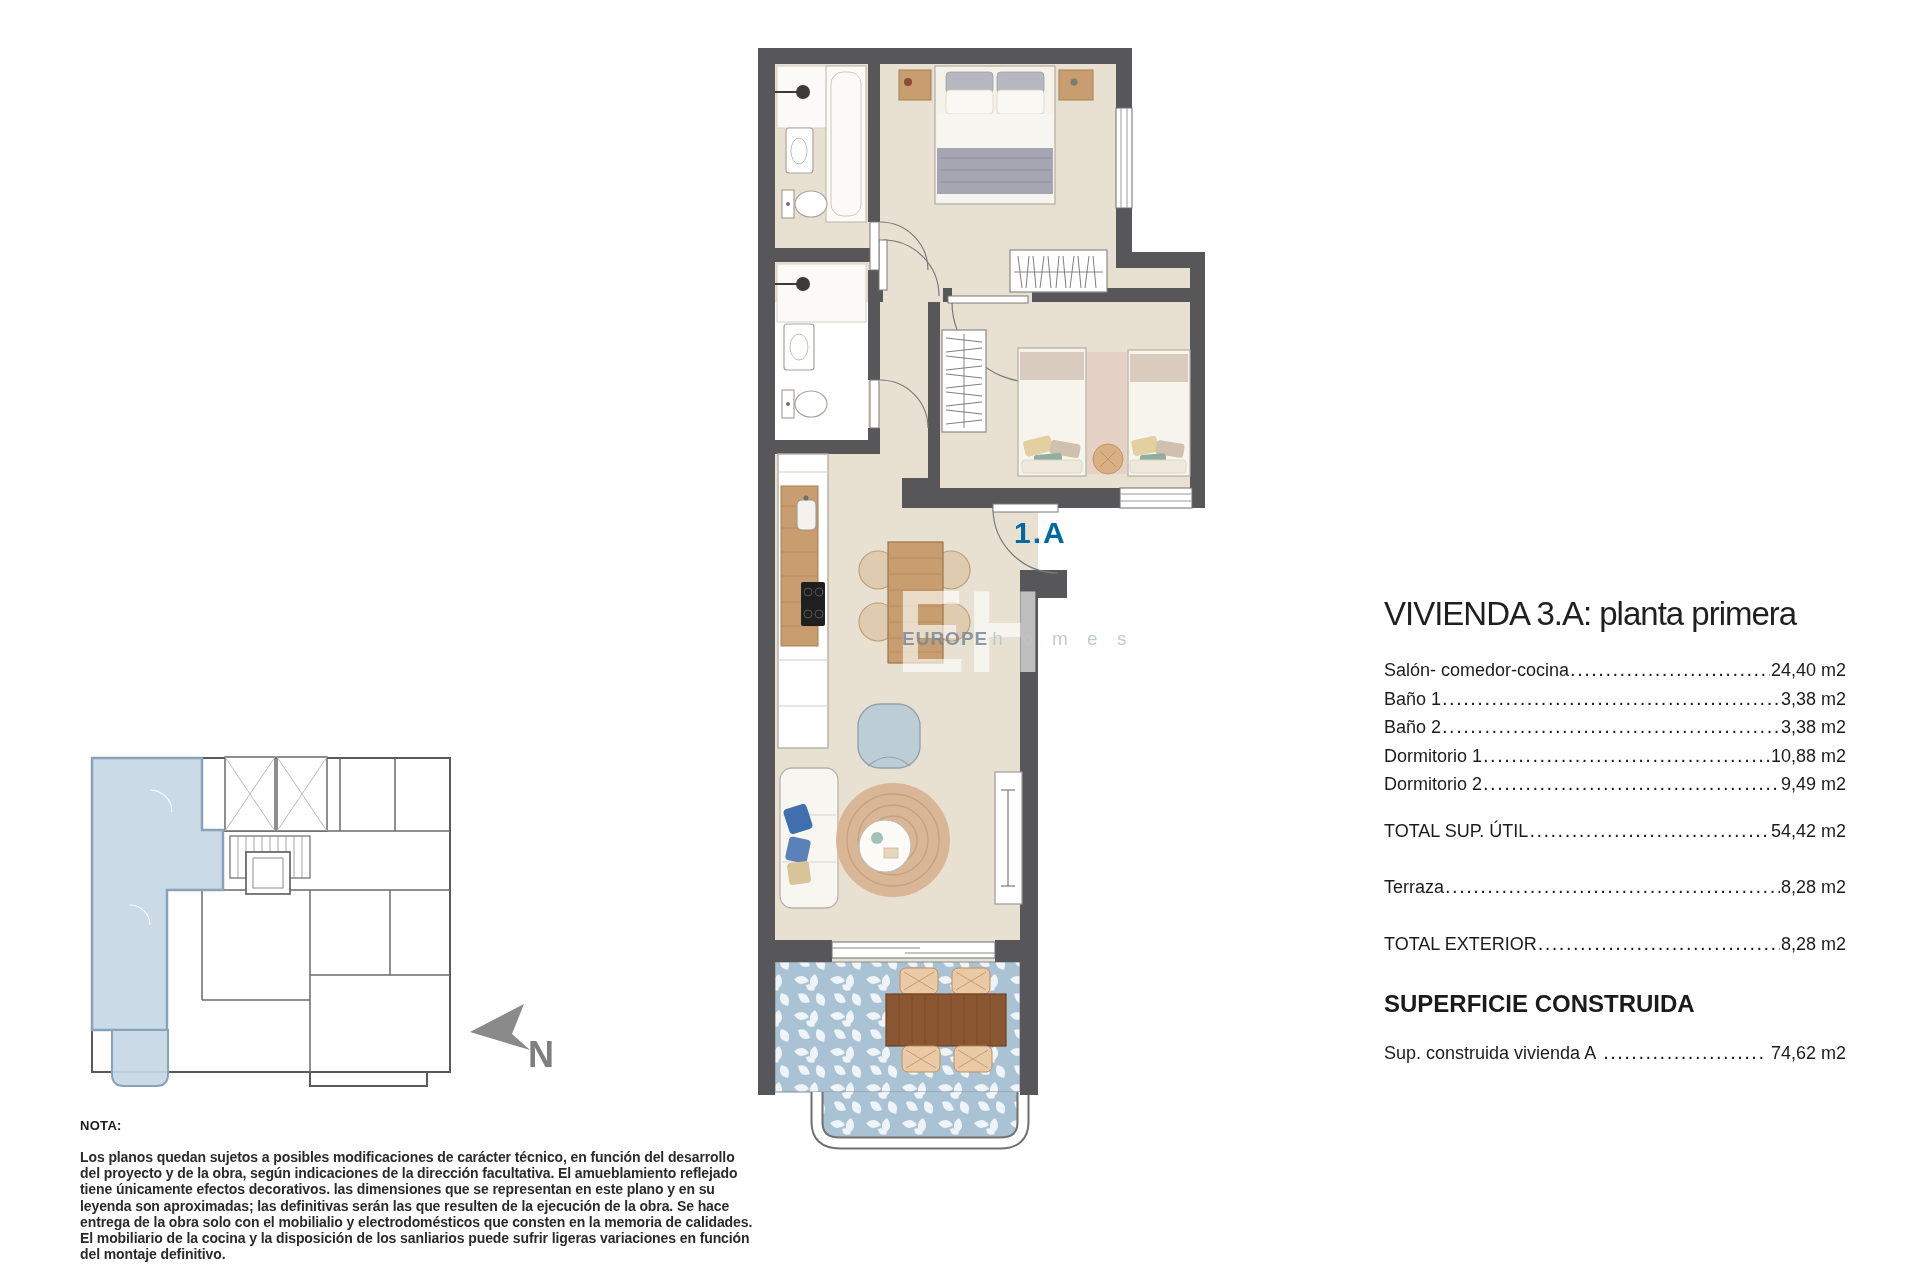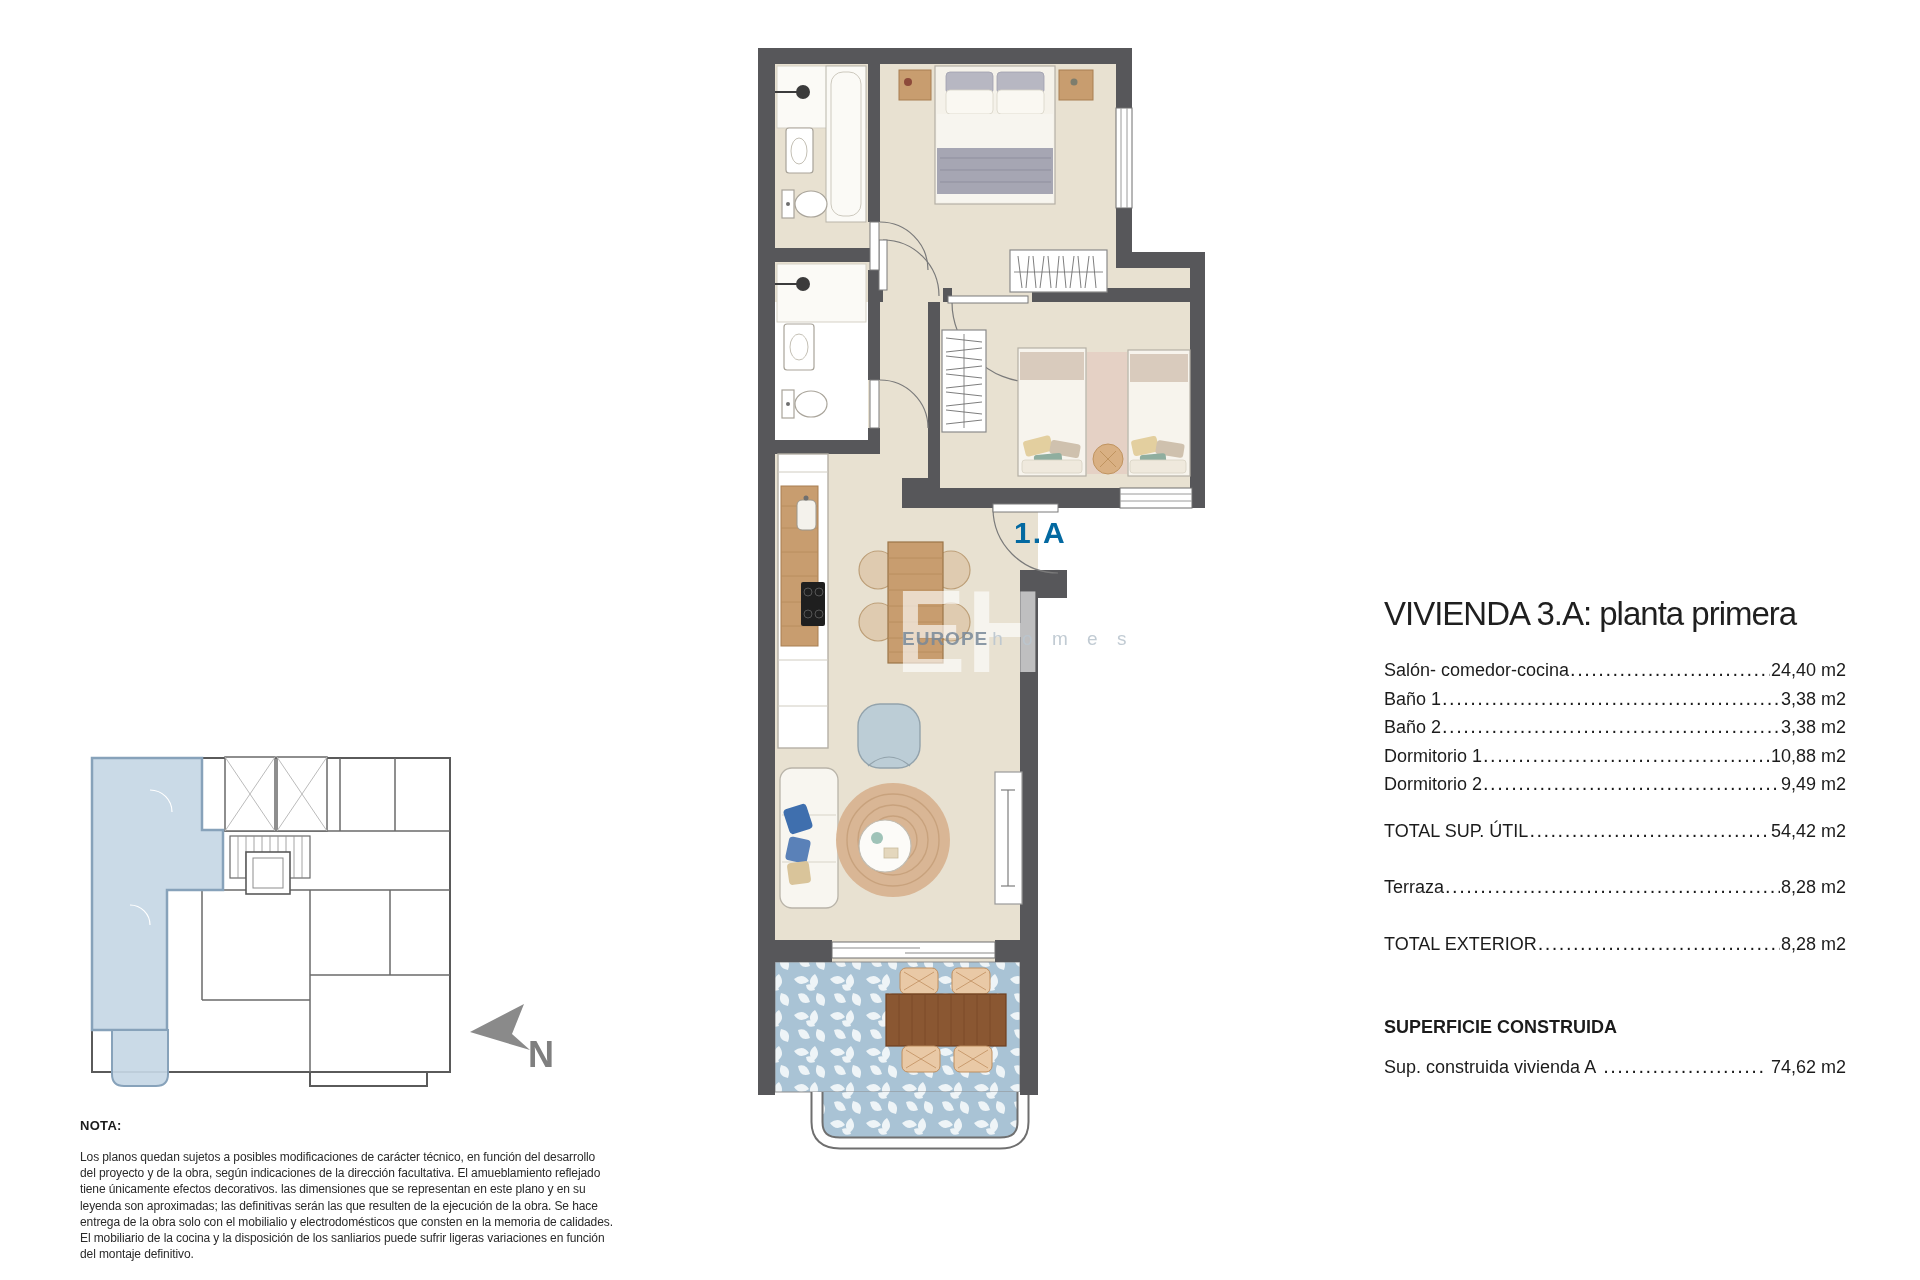--- a/index.html
+++ b/index.html
@@ -5,34 +5,34 @@
   html,body{margin:0;padding:0;background:#ffffff;}
   #page{position:relative;width:1920px;height:1280px;background:#ffffff;overflow:hidden;
         font-family:"Liberation Sans",sans-serif;color:#1b1b1b;}
   svg{position:absolute;display:block;}
   .abs{position:absolute;}
 
   
   #panel{position:absolute;left:1384px;top:594px;width:462px;}
   #panel .title{font-size:33px;letter-spacing:-1px;line-height:40px;white-space:nowrap;color:#1f1f1f;}
   #panel .hdr{font-weight:700;font-size:23px;line-height:27px;margin-top:10px;}
-  #panel .hdr2{font-weight:700;font-size:18px;line-height:27px;margin-top:56px;}
+  #panel .hdr2{font-weight:700;font-size:24px;line-height:27px;margin-top:32px;}
   .rows{margin-top:22px;}
   .arow{display:flex;align-items:baseline;font-size:18px;line-height:27.5px;white-space:nowrap;}
   .arow .lbl{flex:none;}
   .arow .dots{flex:1 1 auto;overflow:hidden;margin:0 1px;}
   .arow .dots::after{content:"......................................................................................................";letter-spacing:1.5px;font-size:20px;}
   .arow .val{flex:none;}
-  .mt18{margin-top:18px;} .mt28{margin-top:28px;} .mt30{margin-top:12px;gap:6px;}
+  .mt18{margin-top:18px;} .mt28{margin-top:28px;} .mt30{margin-top:22px;gap:6px;}
 
   
   #nota{position:absolute;left:80px;top:1118px;width:560px;}
   #nota .nh{font-size:13px;font-weight:700;letter-spacing:.3px;}
   #nota .nlines{margin-top:16px;}
-  #nota .nl{font-size:12px;line-height:16.2px;letter-spacing:-0.1px;white-space:nowrap;font-weight:400;color:#2a2a2a;}
+  #nota .nl{font-size:14px;line-height:16.2px;letter-spacing:-0.1px;white-space:nowrap;font-weight:700;color:#2a2a2a;}
 
   
   #unitLabel{position:absolute;left:1014px;top:516px;font-size:30px;font-weight:700;letter-spacing:2px;color:#0369a1;}
   #northN{position:absolute;left:528px;top:1034px;font-size:36px;font-weight:700;color:#7f7f7f;}
   #wm{position:absolute;left:896px;top:576px;width:230px;pointer-events:none;}
   #wm .eh{font-size:104px;font-weight:700;line-height:100px;color:rgba(255,255,255,0.62);letter-spacing:2px;transform:scaleY(1.12);transform-origin:left top;}
   #wm .brand{position:absolute;left:6px;top:52px;white-space:nowrap;}
   #wm .brand .b1{font-size:19px;font-weight:700;color:rgba(120,136,153,0.85);letter-spacing:1px;}
   #wm .brand .b2{font-size:19px;font-weight:400;color:rgba(186,197,206,0.9);letter-spacing:7px;margin-left:4px;}
 </style>

